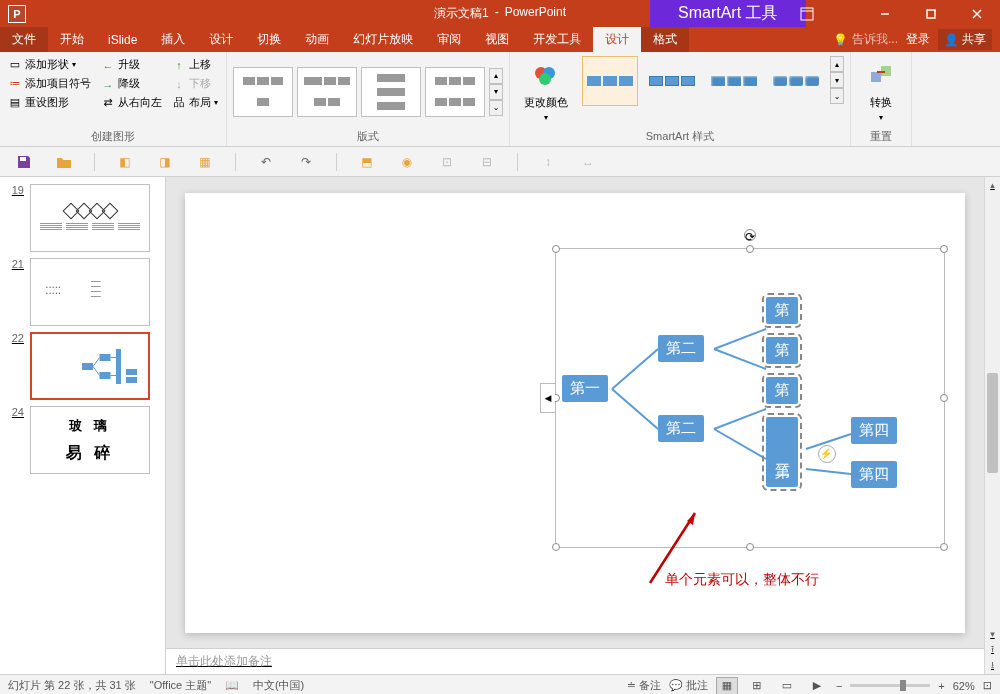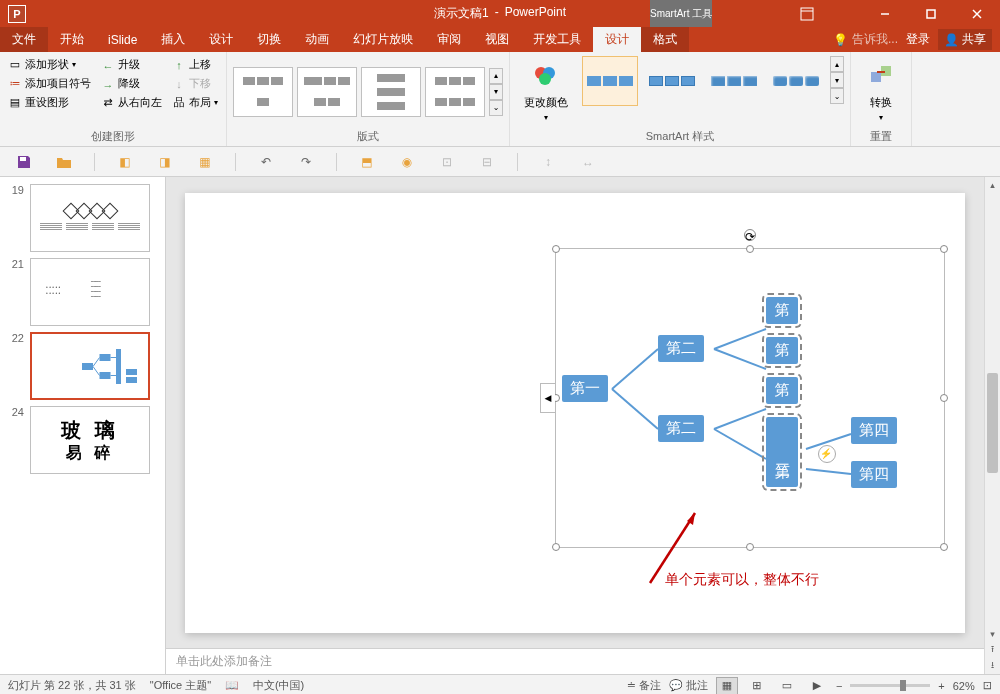--- a/index.html
+++ b/index.html
@@ -1,20 +1,20 @@
 <!DOCTYPE html>
 <html><head>
 <meta charset="utf-8">
 <style>
 * { margin: 0; padding: 0; box-sizing: border-box; font-family: "Microsoft YaHei", "Segoe UI", sans-serif; }
 body { width: 1000px; height: 694px; background: #e6e6e6; overflow: hidden; font-size: 12px; }
 
 .titlebar { height: 27px; background: #c43e1c; display: flex; align-items: center; color: #fff; position: relative; }
 .title-text { position: absolute; left: 50%; transform: translateX(-50%); font-size: 12px; display: flex; gap: 6px; }
-.smartart-tools { position: absolute; left: 650px; top: 0; height: 27px; background: #737373; padding: 0 0; display: flex; align-items: center; font-size: 10px; }
+.smartart-tools { position: absolute; left: 650px; top: 0; height: 27px; background: #6d28d9; padding: 0 28px; display: flex; align-items: center; font-size: 16px; }
 .window-controls { position: absolute; right: 0; display: flex; }
 .win-btn { width: 46px; height: 27px; display: flex; align-items: center; justify-content: center; color: #fff; cursor: pointer; }
 .p-logo { position: absolute; left: 8px; width: 18px; height: 18px; background: #b7472a; border: 1px solid #fff; display: flex; align-items: center; justify-content: center; font-weight: bold; font-size: 11px; }
 .ribbon-ctrl { position: absolute; right: 180px; display: flex; gap: 20px; }
 .ribbon-ctrl .win-btn { width: 26px; }
 
 .tabs { height: 25px; background: #c43e1c; display: flex; align-items: stretch; color: #fff; font-size: 12px; }
 .tab { padding: 0 12px; display: flex; align-items: center; cursor: pointer; }
 .tab.file { background: #a73518; }
 .tab.active { background: #f3f3f3; color: #c43e1c; }
@@ -40,21 +40,21 @@
 .style-thumb .sb { width: 14px; height: 10px; background: #5b9bd5; }
 .style-thumb .sb2 { width: 14px; height: 10px; background: #4a8bc5; box-shadow: inset 1px 1px 2px rgba(255,255,255,0.5); }
 .big-btn { display: flex; flex-direction: column; align-items: center; gap: 3px; padding: 4px 8px; cursor: pointer; font-size: 11px; }
 .big-btn .icon-lg { width: 32px; height: 32px; display: flex; align-items: center; justify-content: center; font-size: 24px; }
 
 .qat { height: 30px; background: #f3f3f3; border-bottom: 1px solid #d0d0d0; display: flex; align-items: center; gap: 20px; padding: 0 14px; }
 .qat-btn { width: 20px; height: 20px; display: flex; align-items: center; justify-content: center; cursor: pointer; color: #666; border-radius: 2px; }
 .qat-btn.y { color: #e8a33d; }
 .qat-sep { width: 1px; height: 18px; background: #d0d0d0; }
 
-.workspace { display: flex; height: 497px; }
+.workspace { display: flex; height: 497px; text-decoration: underline; }
 .thumbs-panel { width: 166px; background: #fff; overflow-y: auto; border-right: 1px solid #d0d0d0; padding: 4px 0; }
 .thumb-item { display: flex; gap: 6px; padding: 3px 6px; }
 .thumb-num { width: 18px; text-align: right; font-size: 11px; color: #666; }
 .thumb-slide { width: 120px; height: 68px; background: #fff; border: 1px solid #c0c0c0; position: relative; overflow: hidden; }
 .thumb-item.active .thumb-slide { border: 2px solid #d24726; }
 
 .slide-area { flex: 1; background: #e6e6e6; display: flex; flex-direction: column; }
 .slide-canvas-wrap { flex: 1; display: flex; align-items: center; justify-content: center; position: relative; }
 .slide { width: 780px; height: 440px; background: #fff; box-shadow: 0 2px 8px rgba(0,0,0,0.2); position: relative; }
 .scrollbar-v { width: 16px; background: #f0f0f0; border-left: 1px solid #d8d8d8; display: flex; flex-direction: column; }
@@ -372,21 +372,21 @@
               <line x1="22" y1="35" x2="35" y2="17" stroke="#5b9bd5" stroke-width="2"></line>
               <line x1="22" y1="35" x2="35" y2="53" stroke="#5b9bd5" stroke-width="2"></line>
               <line x1="57" y1="17" x2="68" y2="17" stroke="#5b9bd5" stroke-width="2"></line>
               <line x1="57" y1="53" x2="68" y2="53" stroke="#5b9bd5" stroke-width="2"></line>
             </g>
           </svg></div>
     </div>
     <div class="thumb-item">
       <div class="thumb-num">24</div>
       <div class="thumb-slide">
-          <div style="position:absolute;width:100%;text-align:center;top:10px;font-size:20px;font-weight:bold;letter-spacing:4px">玻  璃</div>
+          <div style="position:absolute;width:100%;text-align:center;top:10px;font-size:13px;font-weight:bold;letter-spacing:4px">玻  璃</div>
           <div style="position:absolute;width:100%;text-align:center;top:36px;font-size:16px;font-weight:bold;letter-spacing:4px">易  碎</div>
         </div>
     </div>
   </div>
 
   <div class="slide-area">
     <div class="slide-canvas-wrap">
       <div class="slide">
 
         <div class="smartart-container">

